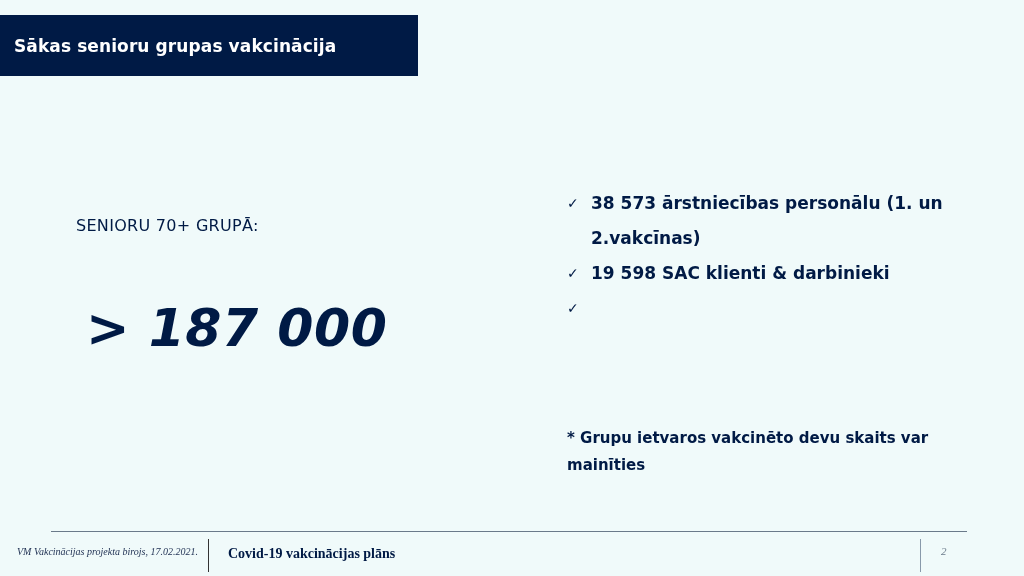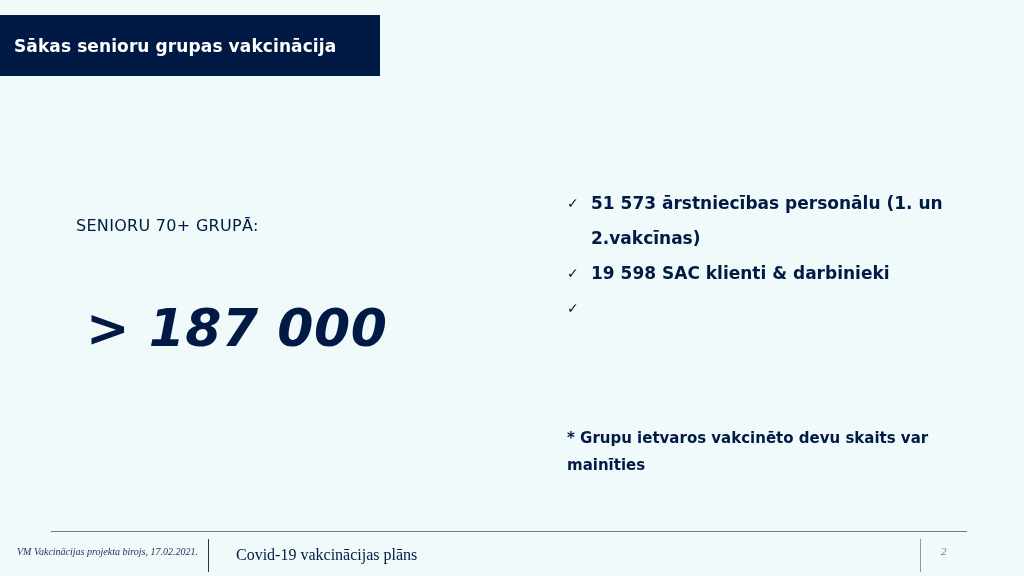--- a/index.html
+++ b/index.html
@@ -2,21 +2,21 @@
 <html><head>
   <meta charset="utf-8">
   <style>
     html, body { margin: 0; padding: 0; }
     body {
       width: 1024px; height: 576px; overflow: hidden;
       background: #f0fafa; position: relative;
       font-family: "DejaVu Sans", sans-serif; color: #001a45;
     }
     .title-bar {
-      position: absolute; left: 0; top: 15px; width: 380px; height: 61px;
+      position: absolute; left: 0; top: 15px; width: 418px; height: 61px;
       background: #001a45; box-sizing: border-box;
       display: flex; align-items: center; padding-left: 14px;
     }
     .title-bar span {
       color: #ffffff; font-weight: bold; font-size: 17px; letter-spacing: 0.1px;
     }
     .left-label {
       position: absolute; left: 76px; top: 216px;
       font-weight: normal; font-size: 16px; letter-spacing: 0.3px;
     }
@@ -43,22 +43,22 @@
       background: #6a7a8a;
     }
     .footer-left {
       position: absolute; left: 17px; top: 546px;
       font-family: "Liberation Serif", serif; font-style: italic; font-size: 10px; color: #223355;
     }
     .footer-divider-1 {
       position: absolute; left: 208px; top: 539px; width: 1px; height: 33px; background: #333;
     }
     .footer-center {
-      position: absolute; left: 236px; top: 546px;
-      font-family: "Liberation Serif", serif; font-weight: normal; font-size: 16px; color: #001a45;
+      position: absolute; left: 228px; top: 546px;
+      font-family: "Liberation Serif", serif; font-weight: bold; font-size: 14px; color: #001a45;
     }
     .footer-divider-2 {
       position: absolute; left: 920px; top: 539px; width: 1px; height: 33px; background: #8899aa;
     }
     .page-num {
       position: absolute; left: 941px; top: 545px;
       font-family: "Liberation Serif", serif; font-style: italic; font-size: 11px; color: #6a7a8a;
     }
   </style>
 </head>
@@ -68,21 +68,21 @@
   <span>Sākas senioru grupas vakcinācija</span>
 </div>
 
 <div class="left-label">SENIORU 70+ GRUPĀ:</div>
 <div class="big-number">&gt; 187 000</div>
 
 <div class="right-block">
   <ul>
     <li>
       <span class="check">✓</span>
-      <span>51 573 ārstniecības personālu (1. un 2.vakcīnas)</span>
+      <span>38 573 ārstniecības personālu (1. un 2.vakcīnas)</span>
     </li>
     <li>
       <span class="check">✓</span>
       <span>19 598 SAC klienti &amp; darbinieki</span>
     </li>
     <li>
       <span class="check">✓</span>
     </li>
   </ul>
 </div>

